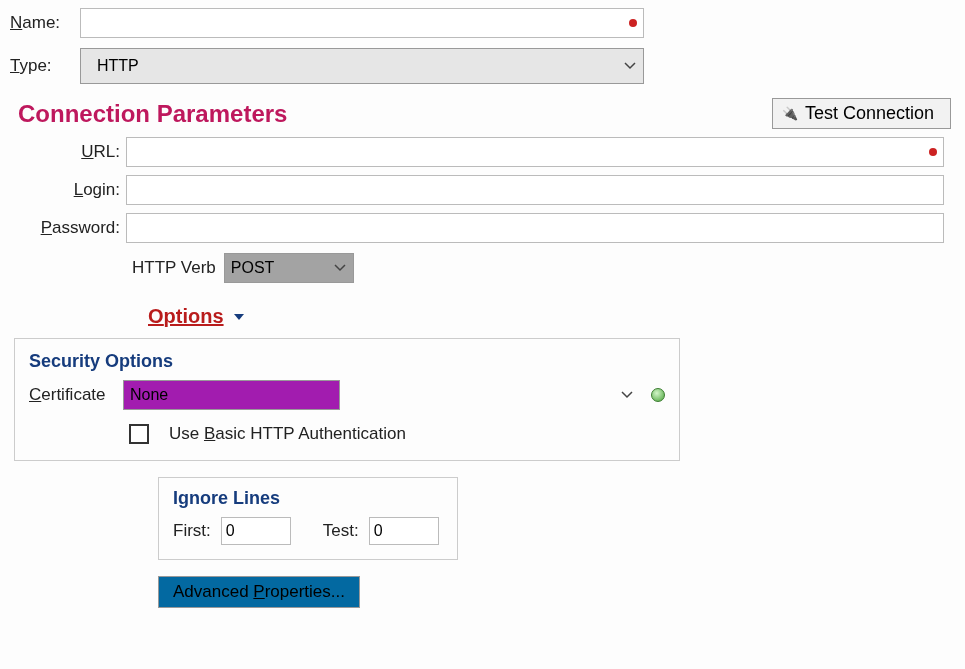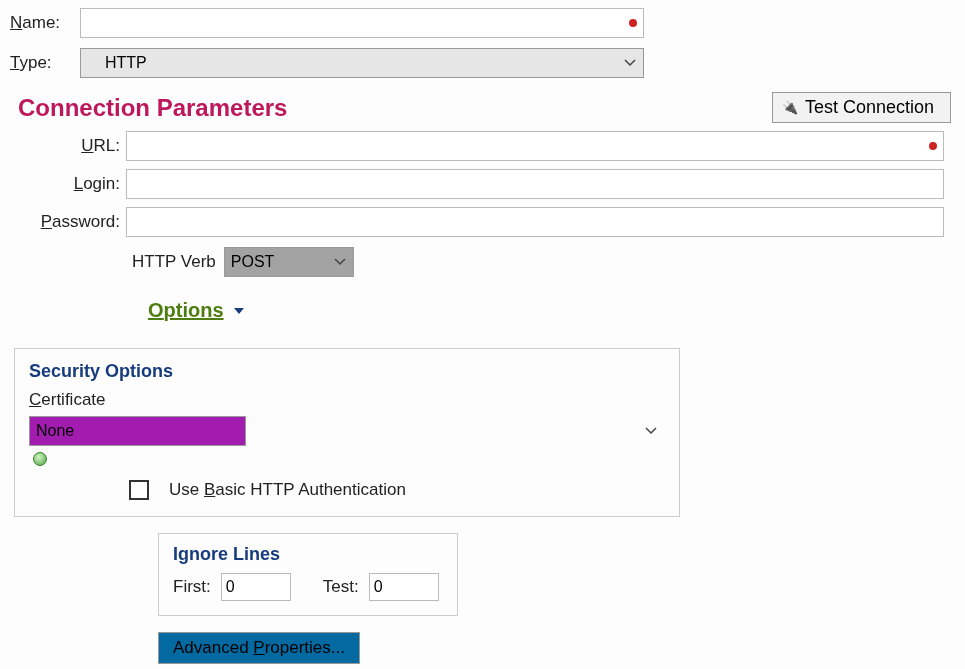--- a/index.html
+++ b/index.html
@@ -31,25 +31,25 @@
     position: absolute;
     right: 7px;
     top: 50%;
     transform: translateY(-50%);
     width: 8px; height: 8px;
     background: #cc2222;
     border-radius: 50%;
   }
   .type-select {
     width: 564px;
-    height: 30px;
+    height: 36px;
     border: 1px solid #999;
     background: #e6e6e6;
     font-size: 16px;
-    padding-left: 24px;
+    padding-left: 16px;
     appearance: none;
     position: relative;
   }
   .type-wrap { position: relative; width: 564px; }
   .type-icon {
     position: absolute;
     left: 6px; top: 50%; transform: translateY(-50%);
     font-size: 12px;
   }
   .chev {
@@ -98,25 +98,25 @@
     height: 30px;
     border: 1px solid #999;
     background: #a3a3a3;
     font-size: 16px;
     padding-left: 6px;
     appearance: none;
   }
   .verb-wrap { position: relative; width: 130px; }
 
   .options-title {
-    color: #4d7c0f;
+    color: #b91c1c;
     font-weight: bold;
     font-size: 20px;
     text-decoration: underline;
-    margin: 22px 0 26px 134px;
+    margin: 22px 0 10px 134px;
     display: inline-flex;
     align-items: center;
     gap: 10px;
   }
   .arrow-sm {
     width: 0; height: 0;
     border-left: 5px solid transparent;
     border-right: 5px solid transparent;
     border-top: 6px solid #163c7d;
   }
@@ -125,21 +125,21 @@
     border: 1px solid #ccc;
     padding: 12px 14px 16px 14px;
     width: 666px;
   }
   .opt-heading {
     color: #163c7d;
     font-weight: bold;
     font-size: 18px;
     margin-bottom: 8px;
   }
-  .cert-row { display:flex; gap: 6px; flex-direction: column; }
+  .cert-row { display:flex; align-items:center; gap: 6px; }
   .cert-row .clabel { width: 88px; }
   .cert-select {
     flex: 1;
     height: 30px;
     border: 1px solid #999;
     background: #a21caf;
     font-size: 16px;
     padding-left: 6px;
     appearance: none;
   }

